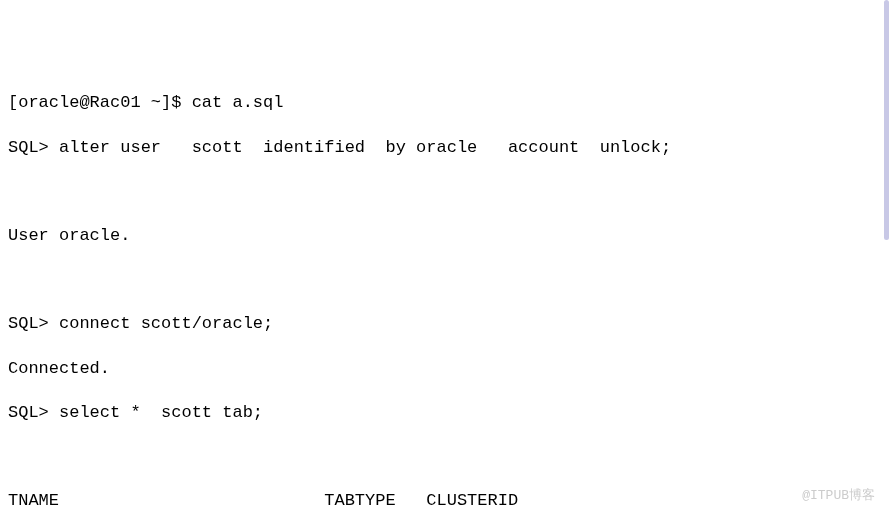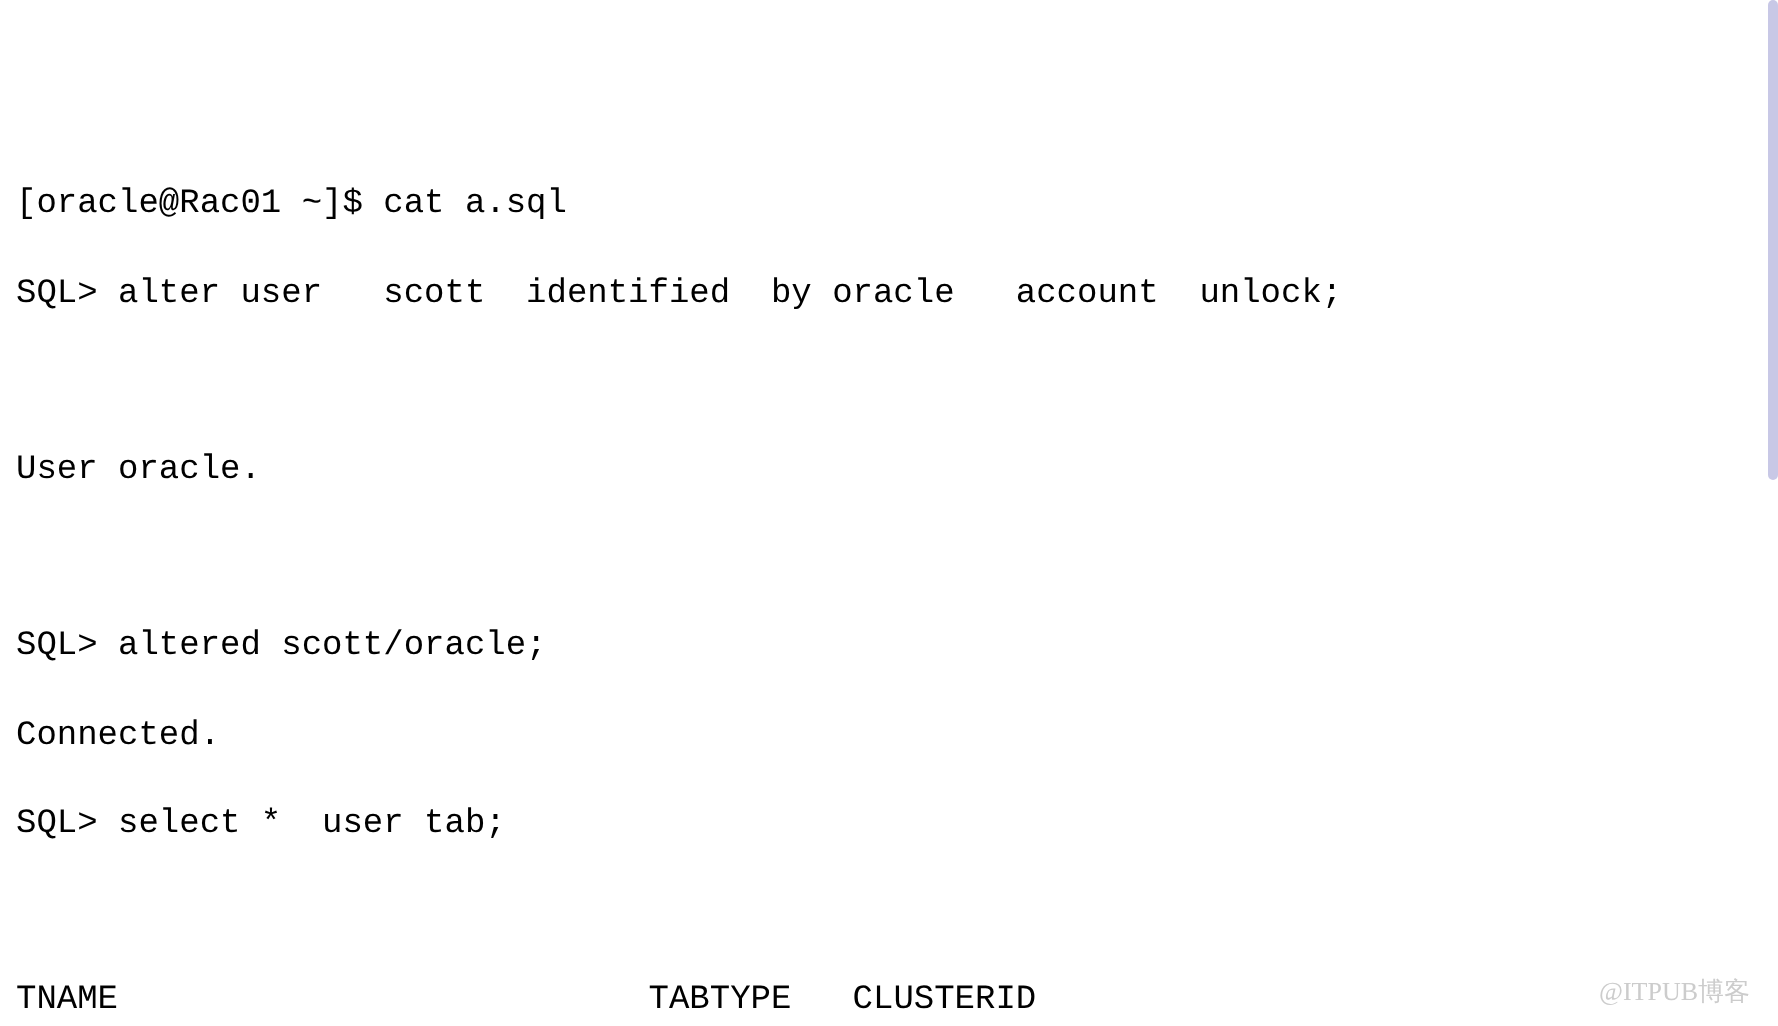--- a/index.html
+++ b/index.html
@@ -22,21 +22,21 @@
     }
     .line {
       min-height: 22px;
     }
     .watermark {
       position: absolute;
       bottom: 8px;
       right: 14px;
       color: #cccccc;
       font-size: 13px;
-      font-family: Liberation Serif, serif;
+      font-family: Liberation Mono, monospace;
       margin-top: 32px;
     }
     .scrollbar-track {
       position: absolute;
       right: 0;
       top: 0;
       width: 6px;
       height: 100%;
     }
     .scrollbar-thumb {
@@ -52,23 +52,23 @@
 </head>
 <body>
 
 
 
 <div class="line"><span>[oracle@Rac01 ~]$ </span><span>cat a.sql</span></div>
 <div class="line"><span>SQL&gt; </span><span>alter user   scott  identified  by oracle   account  unlock;</span></div>
 <div class="line">&nbsp;</div>
 <div class="line">User oracle.</div>
 <div class="line">&nbsp;</div>
-<div class="line"><span>SQL&gt; </span><span>altered scott/oracle;</span></div>
+<div class="line"><span>SQL&gt; </span><span>connect scott/oracle;</span></div>
 <div class="line">Connected.</div>
-<div class="line"><span>SQL&gt; </span><span>select *  user tab;</span></div>
+<div class="line"><span>SQL&gt; </span><span>select *  scott tab;</span></div>
 <div class="line">&nbsp;</div>
 <div class="line"><span id="hdr-tname">TNAME                          </span><span id="hdr-tabtype">TABTYPE   </span><span id="hdr-clusterid">CLUSTERID</span></div>
 
 
 
 
 
 
 
 

